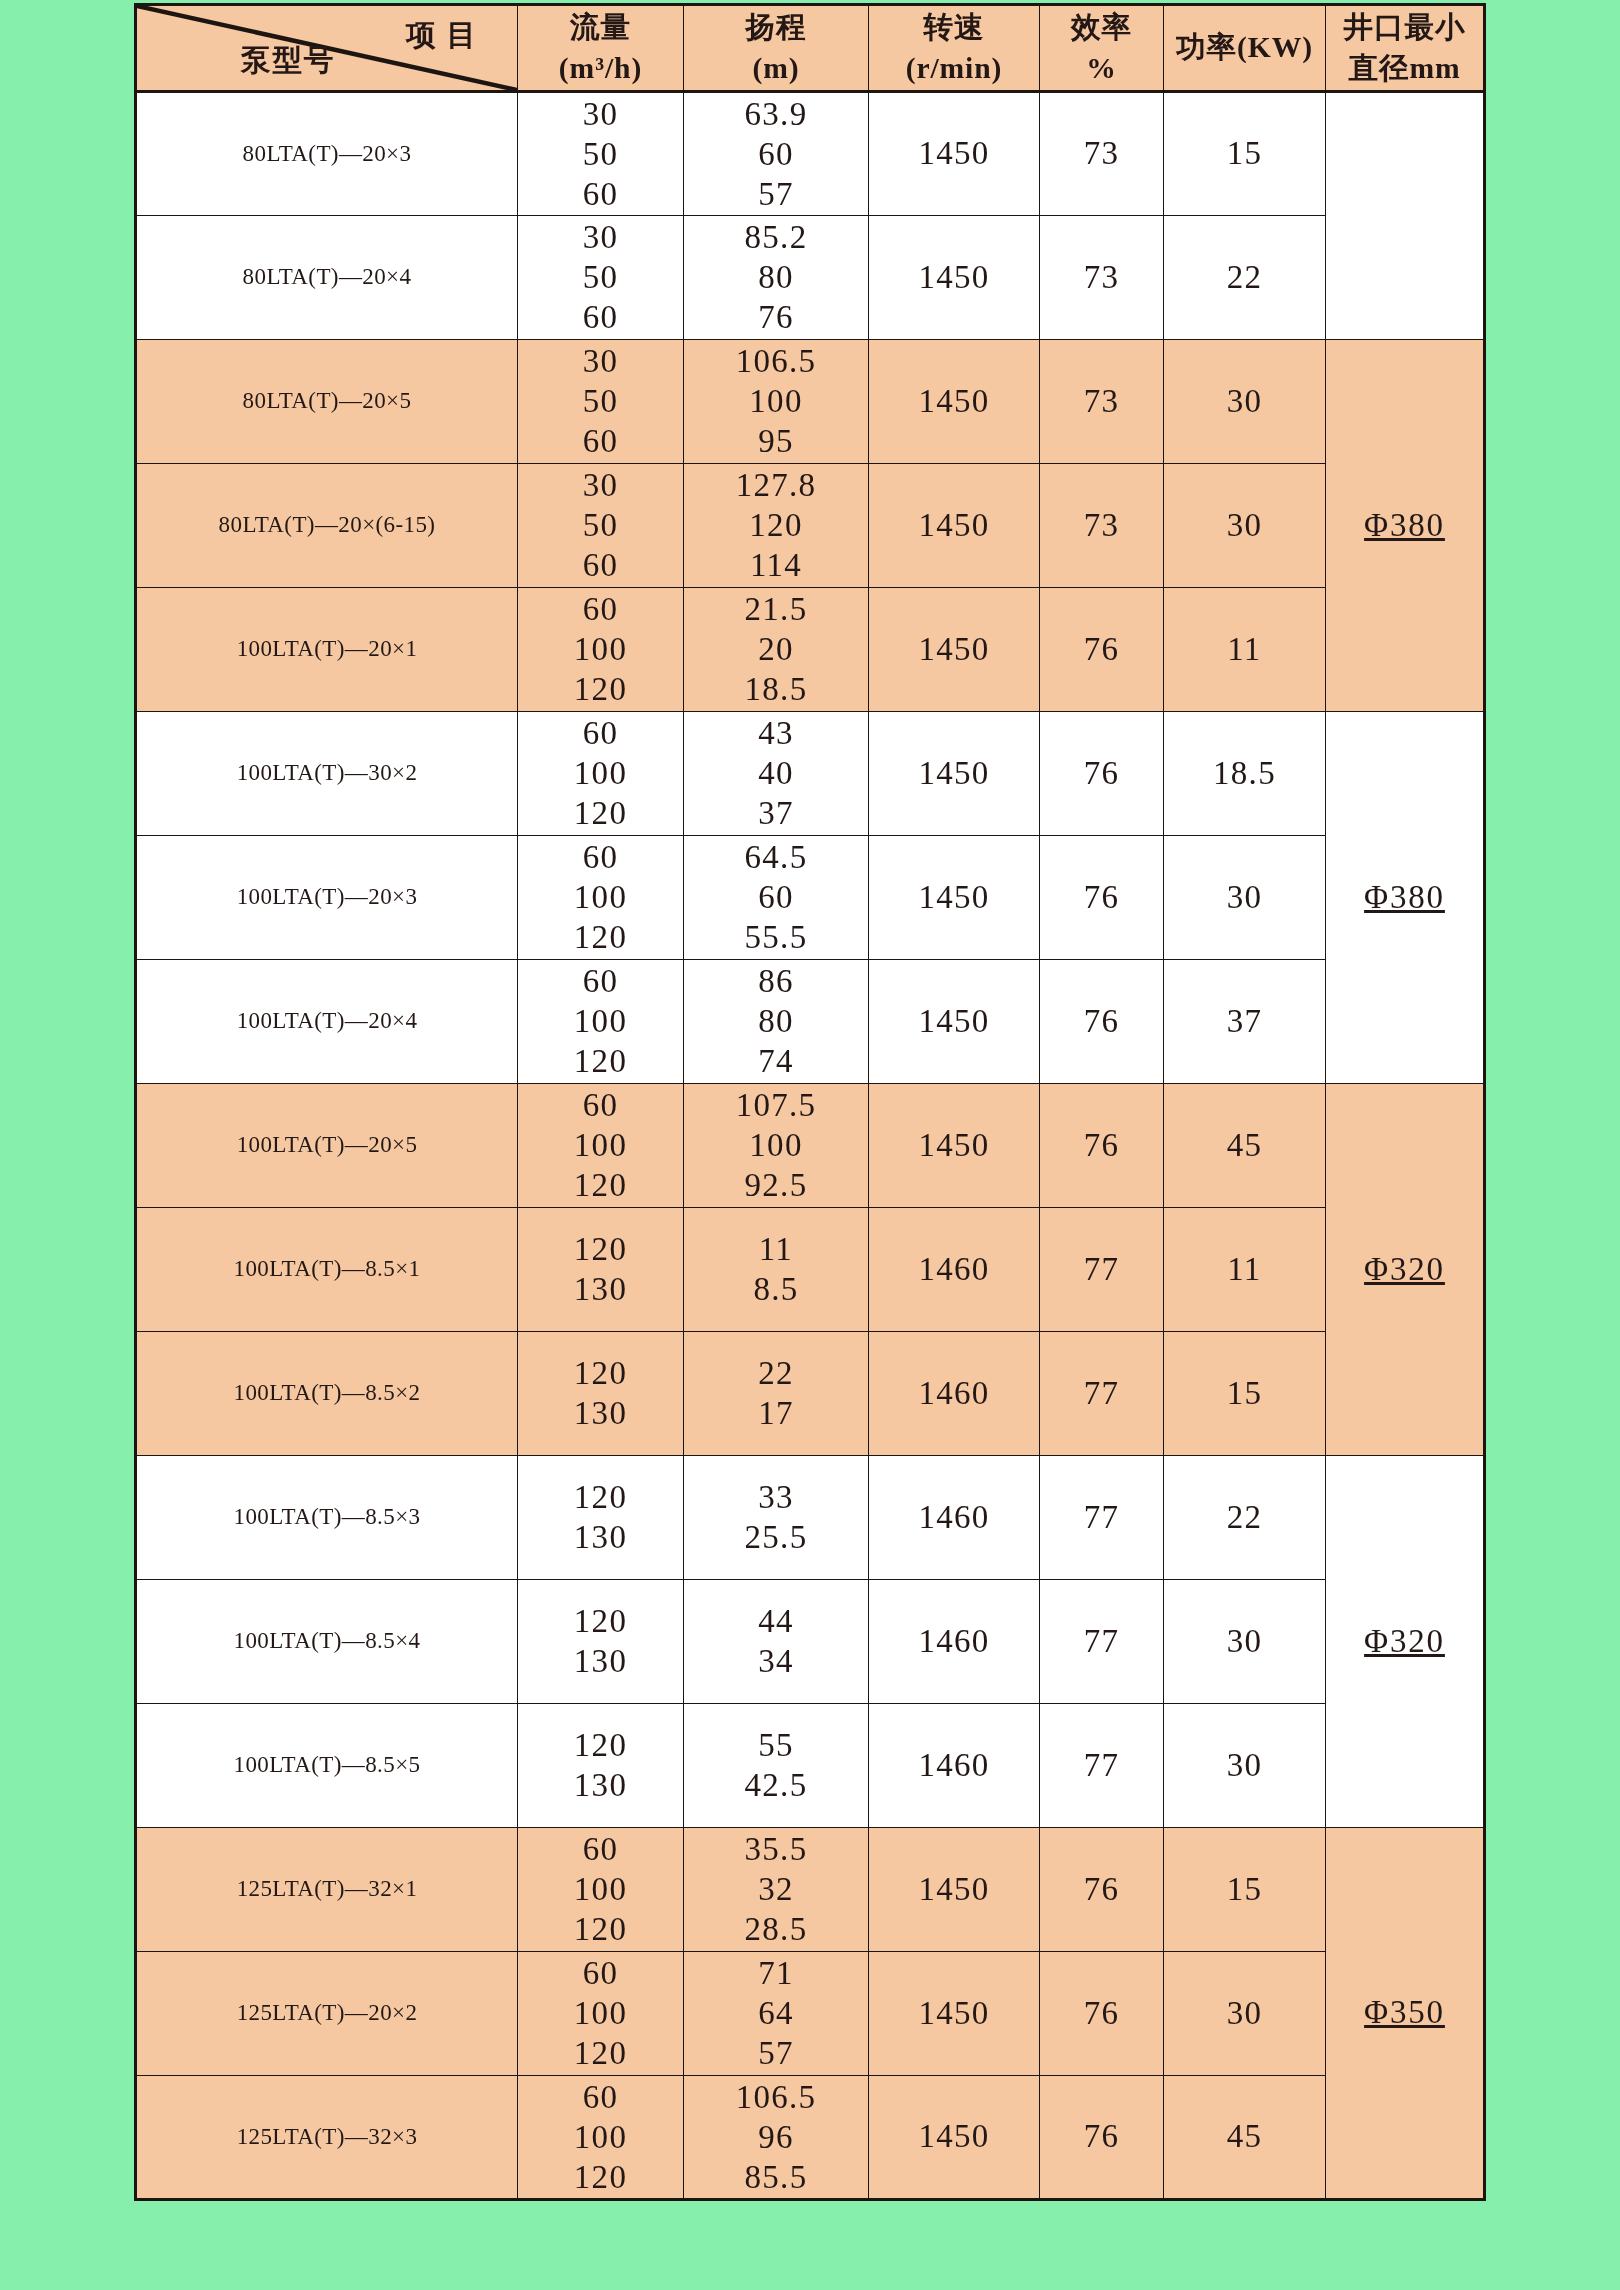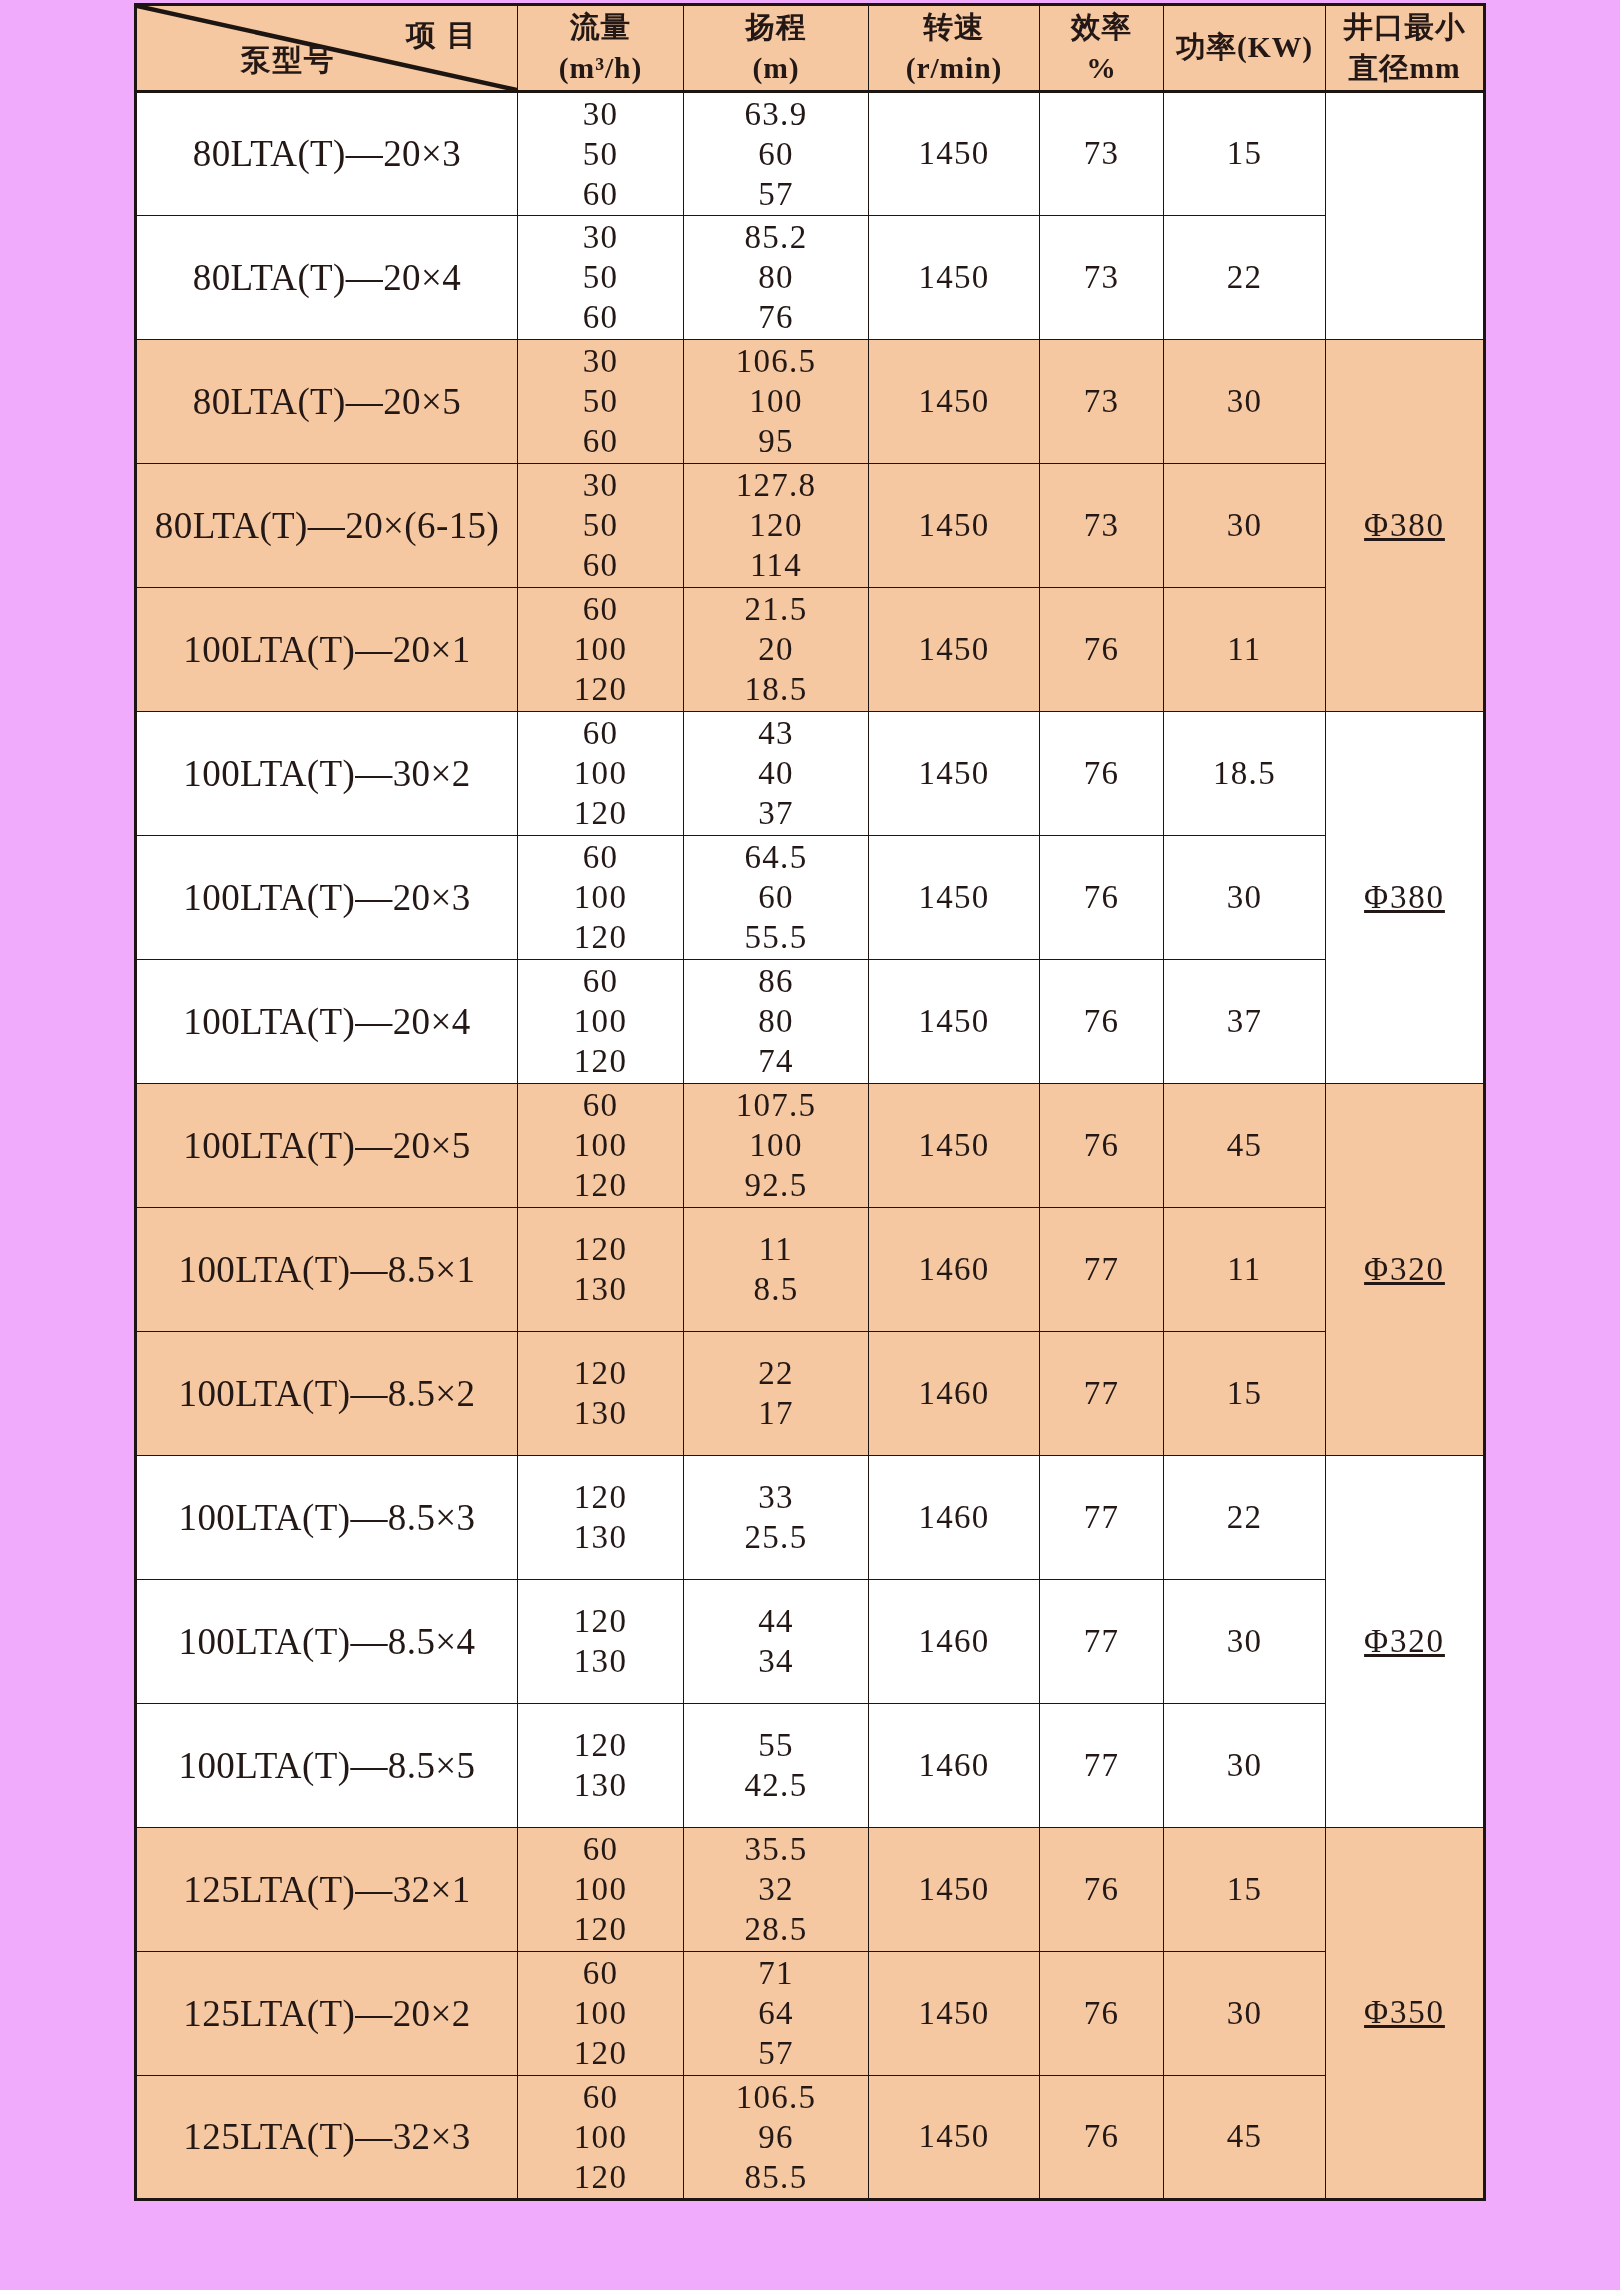--- a/index.html
+++ b/index.html
@@ -2,39 +2,39 @@
 <html style="font-size:14.3px"><head>
 <meta charset="utf-8">
 <style>
   * { margin:0; padding:0; box-sizing:border-box; }
   html,body { background:#ffffff; }
   body {
     width:1620px; height:2291px;
     font-family:"Liberation Serif","DejaVu Serif",serif;
     color:#231815;
   }
-  .page { position:relative; width:1620px; height:2291px; background:#f0abfc; overflow:hidden; }
+  .page { position:relative; width:1620px; height:2291px; background:#86efac; overflow:hidden; }
 
   table.spec {
     position:absolute; left:134px; top:2.7px; width:1349px;
     border-collapse:collapse; table-layout:fixed;
     border:3.6px solid #1c1512;
   }
   .spec th, .spec td {
     border:1.8px solid #1c1512;
     text-align:center; vertical-align:middle;
     padding:0; overflow:hidden;
   }
   .spec thead th { height:87px; border-bottom:3.6px solid #1c1512; background:#f5c8a1; }
   .spec tbody tr { height:124px; }
   .spec tbody td { background:#ffffff; }
   .spec tbody tr.shade td { background:#f5c8a1; }
 
   .hdr { font-size:29.6px; line-height:41px; white-space:pre-line; letter-spacing:0.9px; }
-  .model { font-size:37px; letter-spacing:0.4px; }
+  .model { font-size:23px; letter-spacing:0.4px; }
   .num { font-size:33px; letter-spacing:1.3px; }
   .multi { white-space:pre-line; line-height:40px; }
   .diam { font-size:33px; letter-spacing:1.8px;text-decoration:underline; }
 
   th.corner { position:relative; }
   .corner svg { position:absolute; left:0; top:0; width:100%; height:100%; display:block; }
   .corner-top { position:absolute; top:9px; right:39px; font-size:29.6px; letter-spacing:1.8px; }
   .corner-bottom { position:absolute; bottom:9px; left:57px; font-size:29.6px; letter-spacing:1.8px;margin-left:47px; }
 </style>
 </head>

